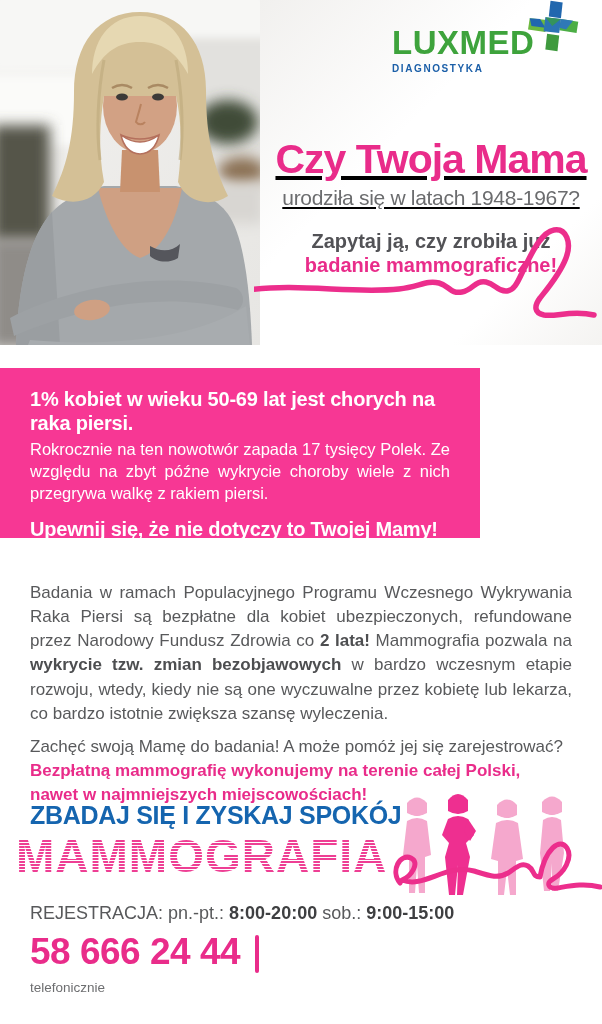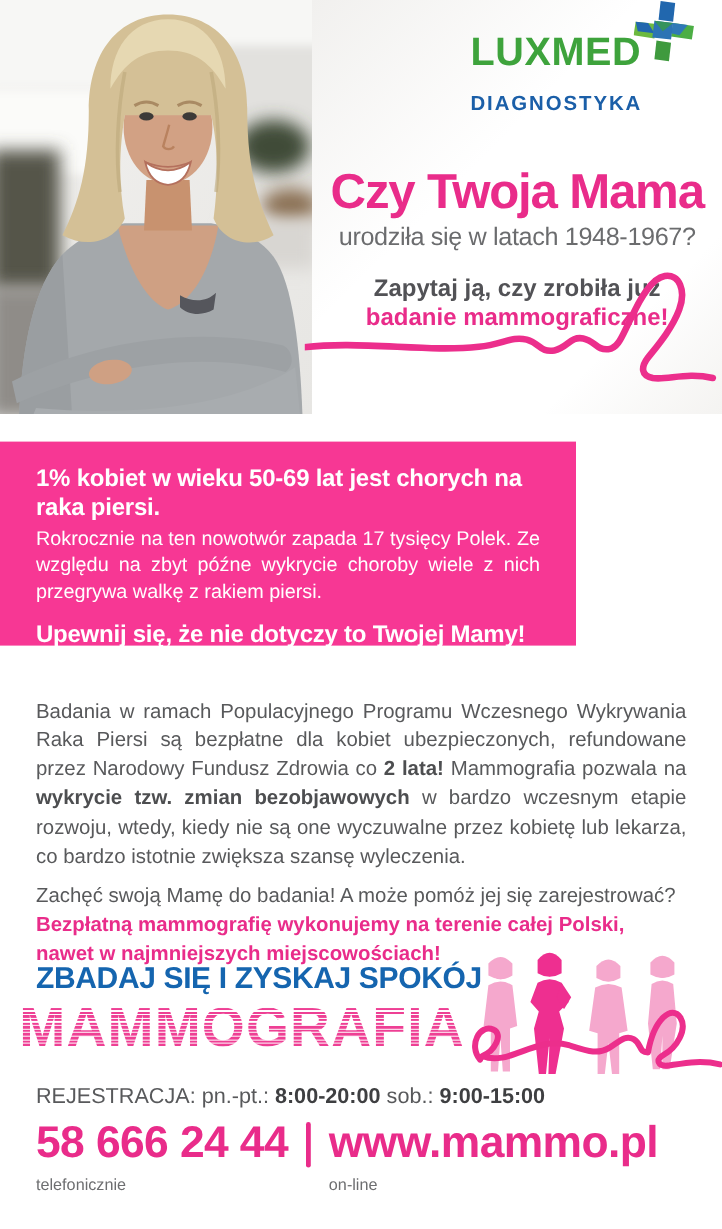--- a/index.html
+++ b/index.html
@@ -6,24 +6,24 @@
   html,body { background:#ffffff; }
   body { font-family:"Liberation Sans","DejaVu Sans",sans-serif; }
   .page { position:relative; width:602px; height:1024px; background:#fff; overflow:hidden; margin:0 auto; }
 
   
   .photo-wrap { position:absolute; left:0; top:0; width:260px; height:345px; overflow:hidden; }
   .hero-right { position:absolute; left:260px; top:0; width:342px; height:345px;
                 background:linear-gradient(135deg,#f1f0ee 0%,#ffffff 40%,#ffffff 78%,#f4f3f1 100%);padding-left:23px; }
   .logo { position:absolute; top:26px; right:34px; width:176px; text-align:left; }
   .logo-brand { font-size:33px; font-weight:700; color:#3ea33c; letter-spacing:.5px; line-height:1; }
-  .logo-division { font-size:17px; font-weight:700; color:#1b5fa8; letter-spacing:1.6px; margin-top:18px; }
+  .logo-division { font-size:10px; font-weight:700; color:#1b5fa8; letter-spacing:1.6px; margin-top:4px; }
   .logo-cross { position:absolute; right:-12px; top:-26px; width:52px; height:52px; }
 
-  .hero-title-block { position:absolute; left:0; top:138px; width:100%; text-align:center; }
+  .hero-title-block { position:absolute; left:0; top:138px; width:100%; text-align:center;text-decoration:underline; }
   .hero-title { font-size:41px; font-weight:700; letter-spacing:-1px; color:#e92c8a; line-height:1.05; }
   .hero-subtitle { font-size:21px; color:#6b6c6e; margin-top:5px; letter-spacing:-.3px; }
 
   .ask-block { position:absolute; left:0; top:229px; width:100%; text-align:center; line-height:1.22; }
   .ask-line1 { font-size:20px; font-weight:700; color:#525256; }
   .ask-line2 { font-size:20px; font-weight:700; color:#e92c8a; }
 
   .hero-ribbon { position:absolute; left:254px; top:220px; width:348px; height:126px; }
 
   
@@ -198,19 +198,15 @@
     <span>sob.:</span>
     <span class="hours">9:00-15:00</span>
   </div>
 
   <div class="contact-row">
     <div class="contact-col">
       <div class="contact-big">58 666 24 44</div>
       <div class="contact-caption">telefonicznie</div>
     </div>
     <div class="contact-divider"></div>
-    <div class="contact-col">
-      <div class="contact-big">www.mammo.pl</div>
-      <div class="contact-caption">on-line</div>
-    </div>
   </div>
 
 </div>
 
 </body></html>

